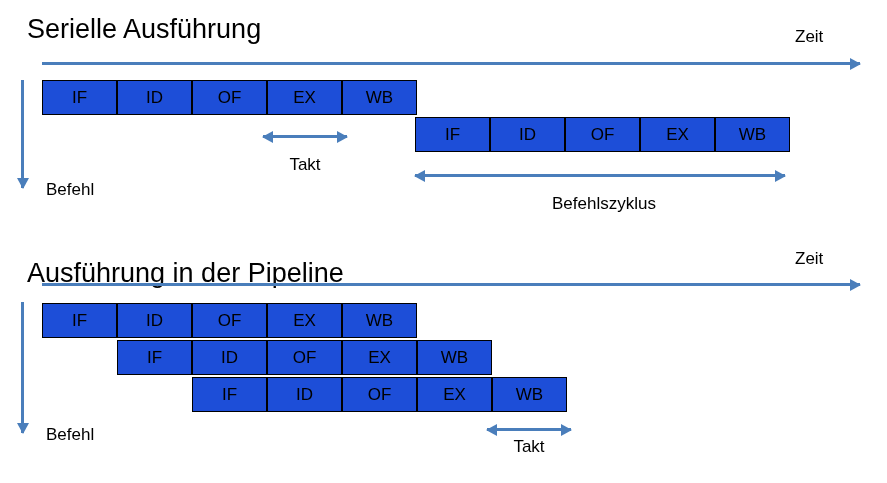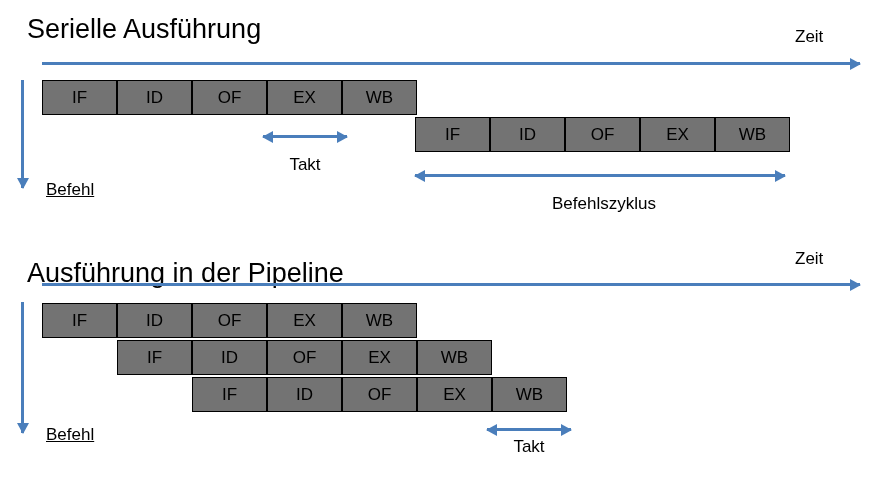--- a/index.html
+++ b/index.html
@@ -80,30 +80,29 @@
     border-left: 6px solid transparent;
     border-right: 6px solid transparent;
   }
   #befehl-axis-serial   { left: 21px; top: 80px;  height: 108px; }
   #befehl-axis-pipeline { left: 21px; top: 302px; height: 131px; }
 
   .befehl-label {
     position: absolute;
     font-size: 17px;
     white-space: nowrap;
-    text-decoration: underline;
   }
   #befehl-serial   { left: 46px; top: 180px; }
   #befehl-pipeline { left: 46px; top: 425px; }
 
   
   .stage {
     position: absolute;
     box-sizing: border-box;
-    background: #737373;
+    background: #1d4ed8;
     border: 1px solid #000000;
     font-size: 17px;
     line-height: 1;
     display: flex;
     align-items: center;
     justify-content: center;
     color: #000000;
   }
 
   

